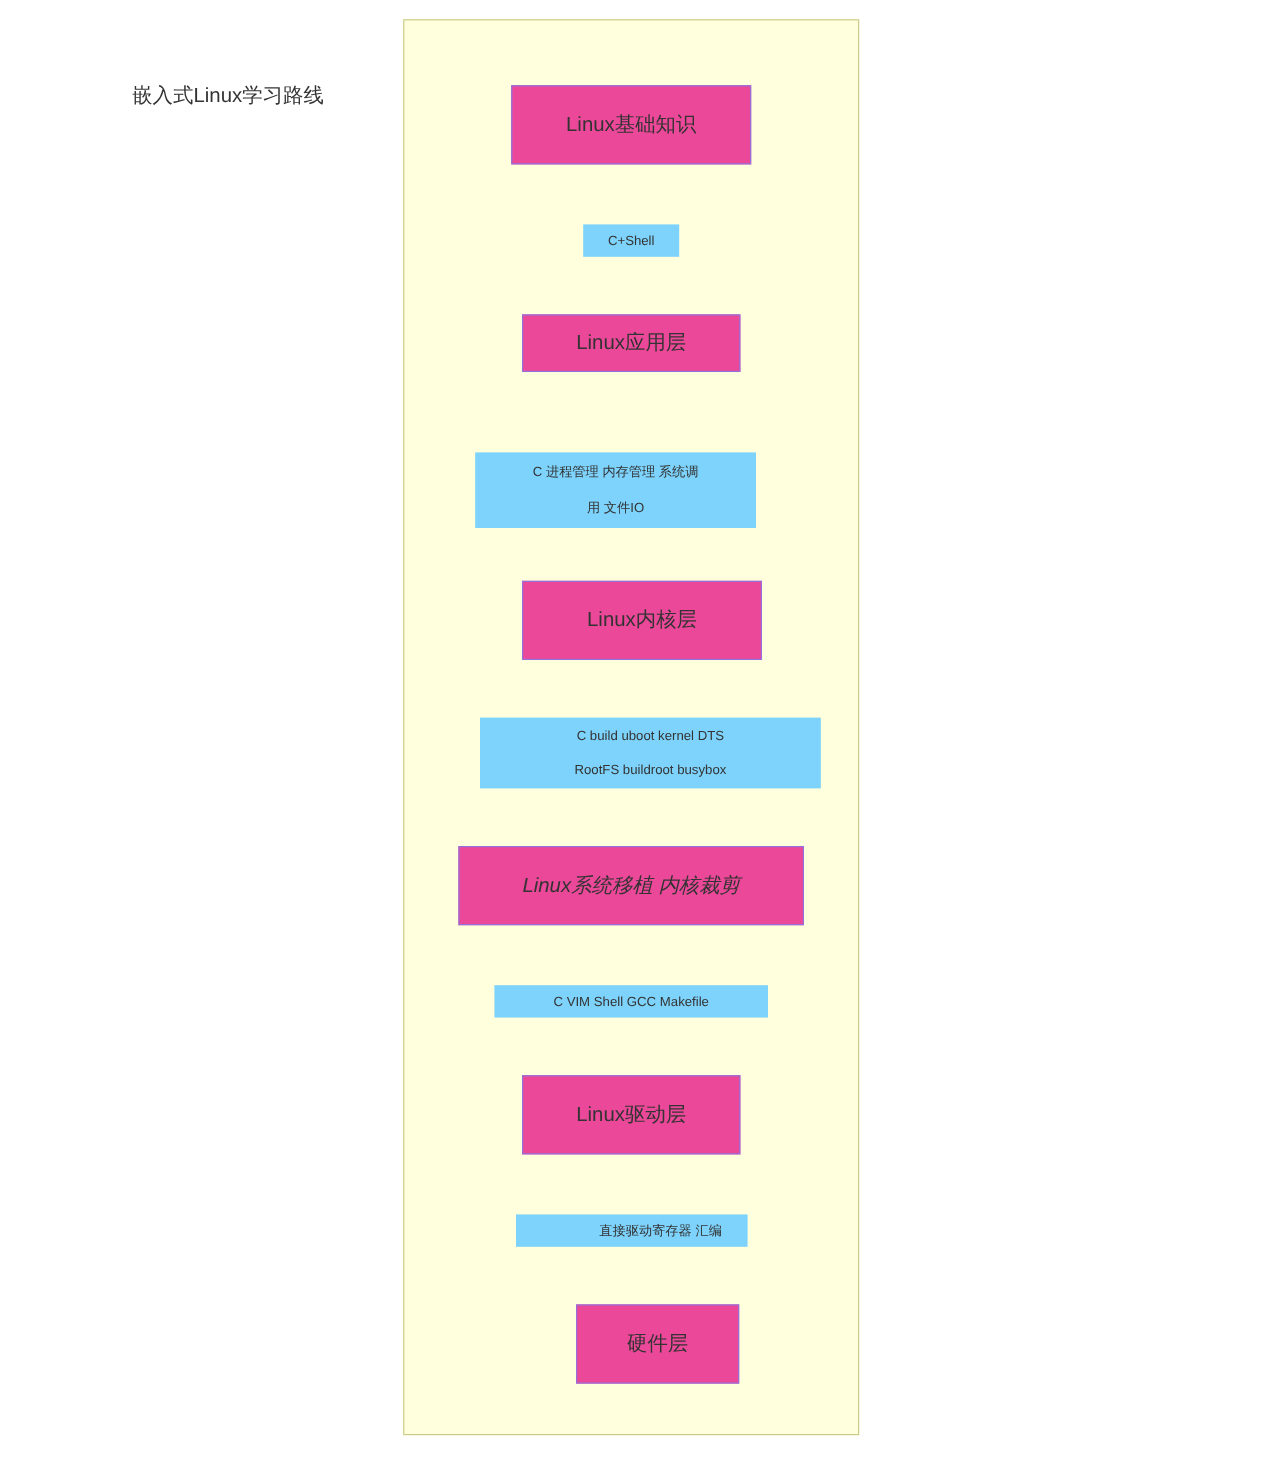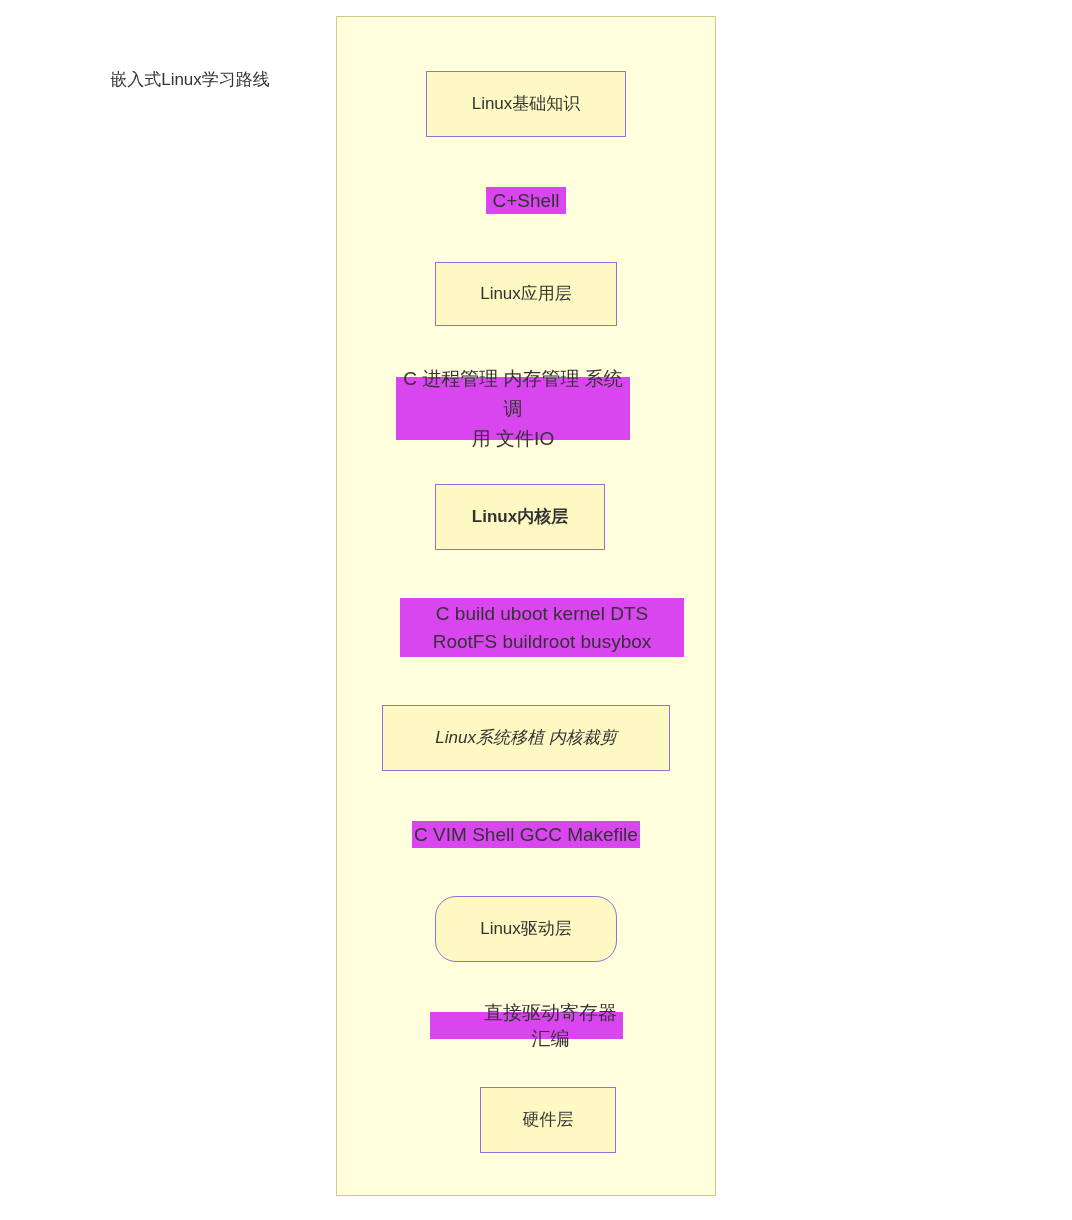--- a/index.html
+++ b/index.html
@@ -48,39 +48,39 @@
     top: 0;
     width: 1072px;
     height: 1220px;
     pointer-events: none;
   }
 
   
   .node {
     position: absolute;
     box-sizing: border-box;
-    background: #fef9c3;
+    background: #ec4899;
     border: 1px solid #9370db;
     color: #333333;
     font-size: 17px;
     display: flex;
     align-items: center;
     justify-content: center;
     text-align: center;
     line-height: 22px;
     white-space: nowrap;
   }
 
   
   .edge-label {
     position: absolute;
     box-sizing: border-box;
-    background: #d946ef;
+    background: #7dd3fc;
     color: #333333;
-    font-size: 19px;
+    font-size: 11px;
     line-height: 26px;
     text-align: center;
     white-space: pre-line;
     display: flex;
     align-items: center;
     justify-content: center;
   }
 </style>
 </head>
 <body>
@@ -99,27 +99,27 @@
     <line x1="526" y1="962" x2="526" y2="1086" marker-end="url(#arrowhead)"></line>
   </g>
 </svg>
 
 <div id="flow-container"></div>
 
 <div id="flow-title">嵌入式Linux学习路线</div>
 
 <div class="node" style="left:426px; top:71px; width:200px; height:66px;">Linux基础知识</div>
 
-<div class="node" style="left:435px; top:262px; width:182px; height:64px;">Linux应用层</div>
+<div class="node" style="left:435px; top:262px; width:182px; height:48px;">Linux应用层</div>
 
-<div class="node" style="left:435px; top:484px; width:170px; height:66px;font-weight:bold;">Linux内核层</div>
+<div class="node" style="left:435px; top:484px; width:200px; height:66px;">Linux内核层</div>
 
 <div class="node" style="left:382px; top:705px; width:288px; height:66px;font-style:italic;">Linux系统移植 内核裁剪</div>
 
-<div class="node" style="left:435px; top:896px; width:182px; height:66px;border-radius:21px;">Linux驱动层</div>
+<div class="node" style="left:435px; top:896px; width:182px; height:66px;">Linux驱动层</div>
 
 <div class="node" style="left:480px; top:1087px; width:136px; height:66px;">硬件层</div>
 
 <div class="edge-label" style="left:486px; top:187px; width:80px; height:27px;">C+Shell</div>
 
 <div class="edge-label" style="left:396px; top:377px; width:234px; height:63px; line-height:30px;">C 进程管理 内存管理 系统调
 用 文件IO</div>
 
 <div class="edge-label" style="left:400px; top:598px; width:284px; height:59px; line-height:28px;">C build uboot kernel DTS
 RootFS buildroot busybox</div>

